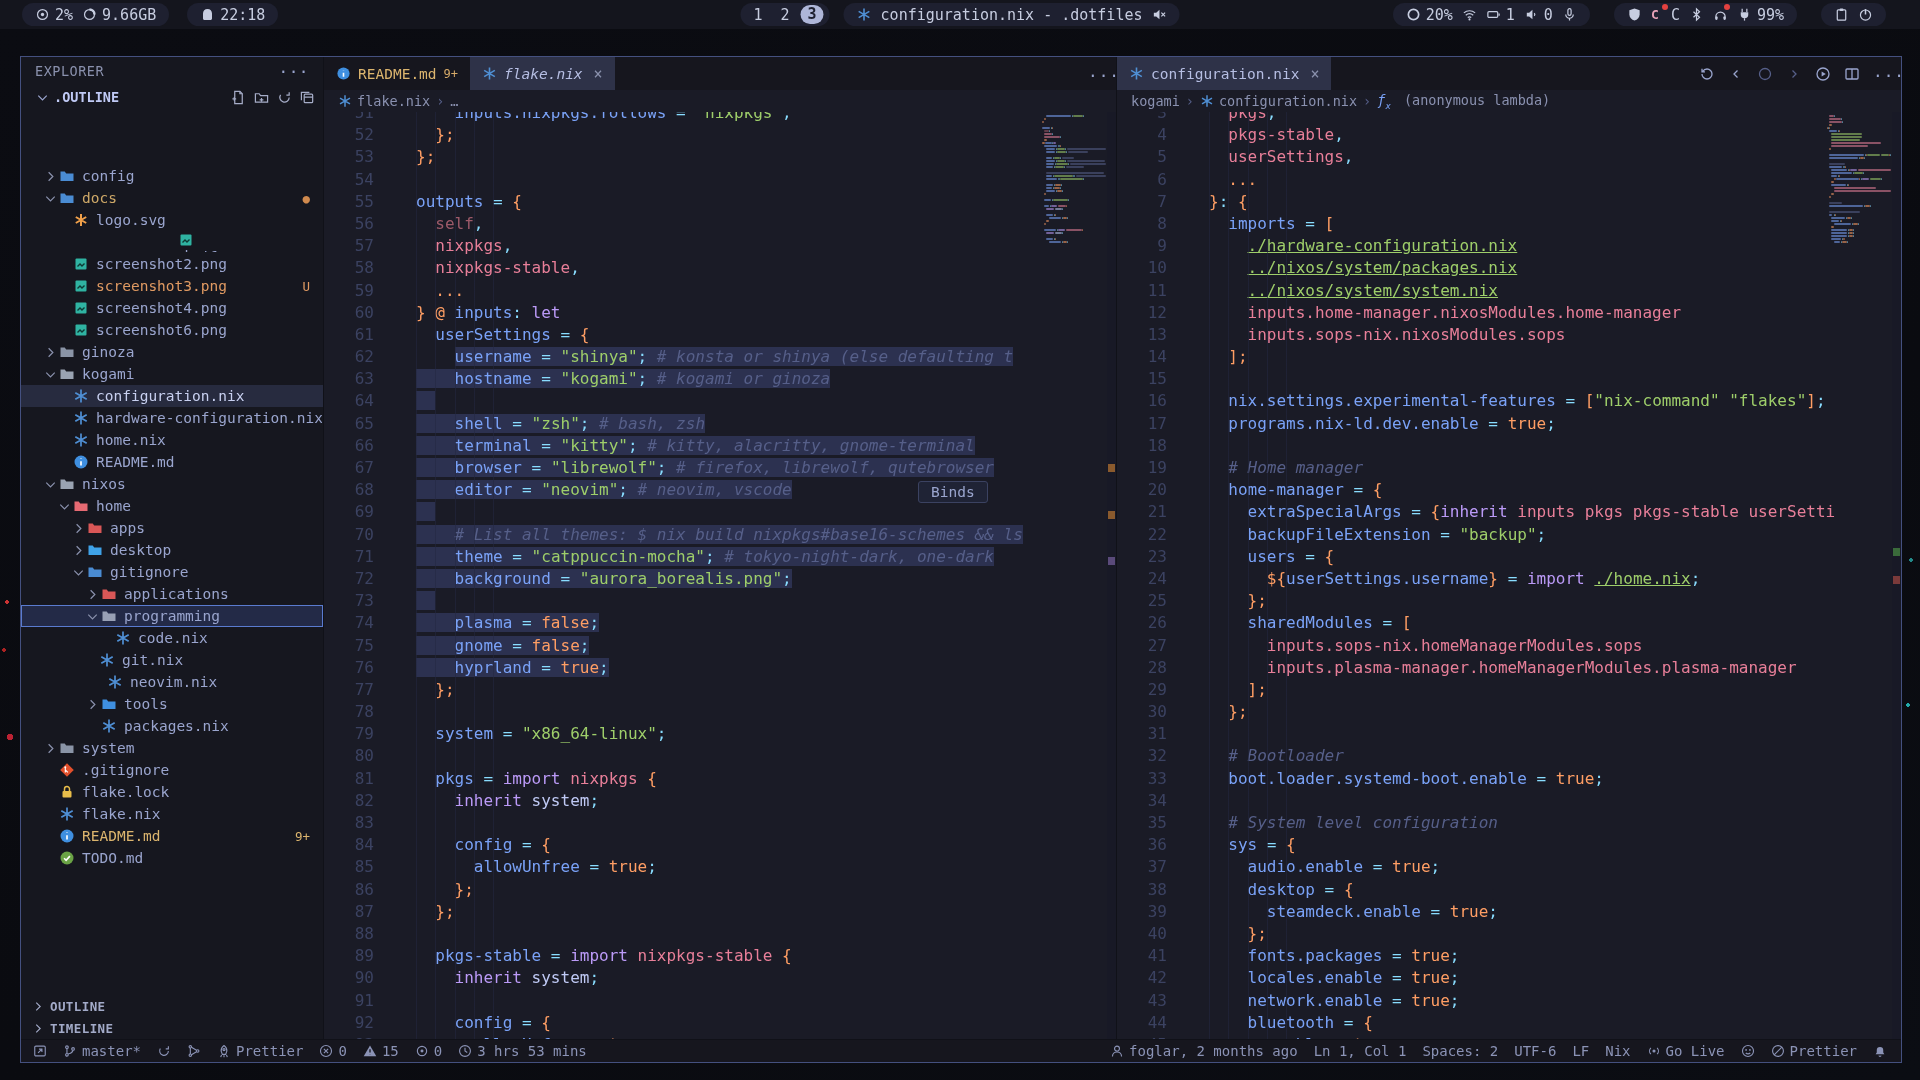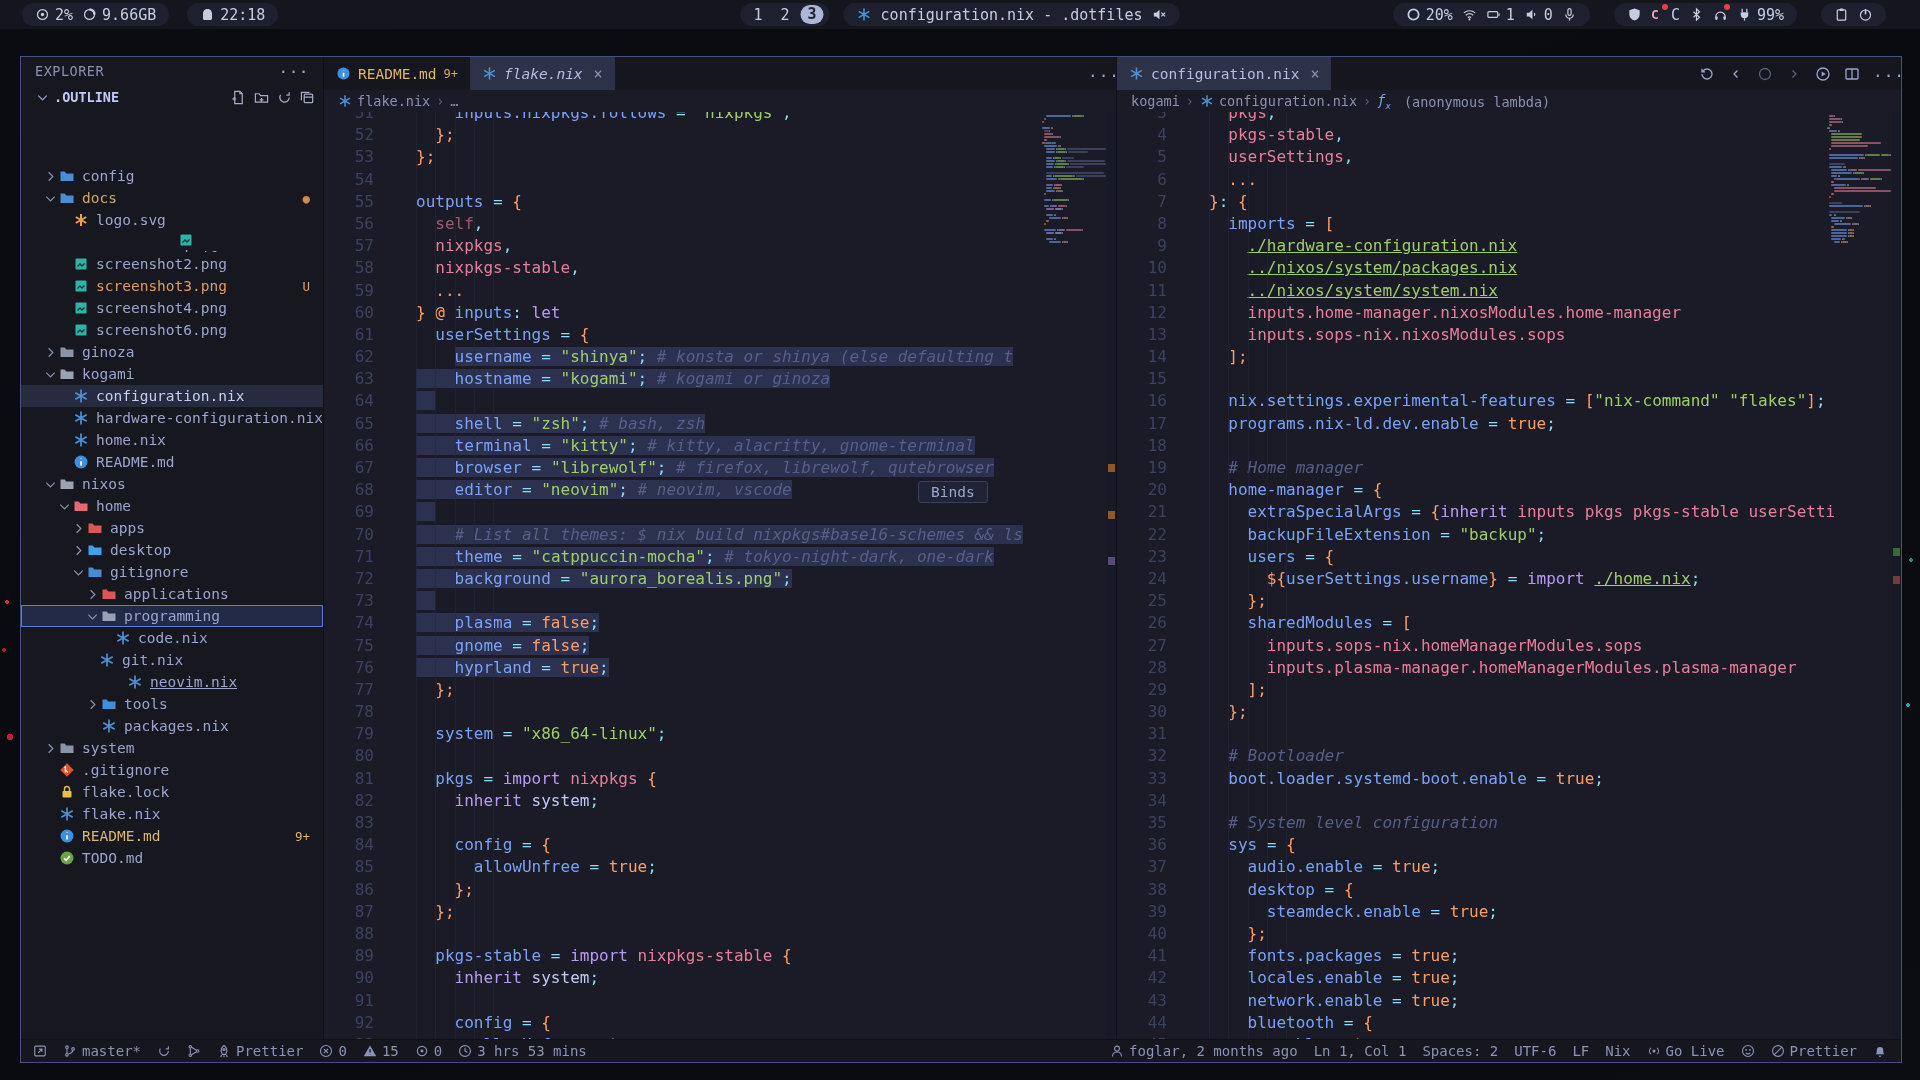--- a/index.html
+++ b/index.html
@@ -576,21 +576,21 @@
             <span style="width: 17px; flex: 0 0 auto;"></span>
             <span class="ficon">
               <svg viewBox="0 0 16 16" fill="none" stroke="currentColor" stroke-width="1.3">
                 <g stroke="#4f8fd4" stroke-width="1.7">
                   <path d="M8 1.5v13M2.3 4.7l11.4 6.6M13.7 4.7L2.3 11.3"></path>
                 </g>
               </svg>
             </span>
             <span class="lbl">git.nix</span>
           </div>
-          <div class="trow" style="padding-left: 88px; text-decoration: underline;">
+          <div class="trow" style="padding-left: 68px;">
             <span style="width: 17px; flex: 0 0 auto;"></span>
             <span class="ficon">
               <svg viewBox="0 0 16 16" fill="none" stroke="currentColor" stroke-width="1.3">
                 <g stroke="#4f8fd4" stroke-width="1.7">
                   <path d="M8 1.5v13M2.3 4.7l11.4 6.6M13.7 4.7L2.3 11.3"></path>
                 </g>
               </svg>
             </span>
             <span class="lbl">neovim.nix</span>
           </div>
@@ -678,20 +678,38 @@
             <span style="width: 17px; flex: 0 0 auto;"></span>
             <span class="ficon">
               <svg viewBox="0 0 16 16" fill="none" stroke="currentColor" stroke-width="1.3">
                 <circle cx="8" cy="8" r="6.5" fill="#6aa345" stroke="none"></circle>
                 <path d="M5.1 8.3l2 2 3.8-4.2" stroke="#fff" stroke-width="1.6"></path>
               </svg>
             </span>
             <span class="lbl">TODO.md</span>
           </div>
         </div>
+      <div class="sb-bottom">
+        <div class="sb-foot">
+          <span class="chev icon">
+              <svg viewBox="0 0 16 16" fill="none" stroke="currentColor" stroke-width="1.3">
+                <path d="M6 3.5L10.5 8 6 12.5"></path>
+              </svg>
+            </span>
+          <span>OUTLINE</span>
+        </div>
+        <div class="sb-foot">
+          <span class="chev icon">
+              <svg viewBox="0 0 16 16" fill="none" stroke="currentColor" stroke-width="1.3">
+                <path d="M6 3.5L10.5 8 6 12.5"></path>
+              </svg>
+            </span>
+          <span>TIMELINE</span>
+        </div>
+      </div>
     </div>
 
     <div class="egroup eg-left">
       <div class="tabbar" id="tabsL">
           <div class="tab">
             <span class="icon ticon">
               <svg viewBox="0 0 16 16" fill="none" stroke="currentColor" stroke-width="1.3">
                 <circle cx="8" cy="8" r="6.5" fill="#3f8fe0" stroke="none"></circle>
                 <path d="M8 4.6v.3M8 7.2V11.4" stroke="#fff" stroke-width="1.7"></path>
               </svg>
@@ -1066,21 +1084,21 @@
             <span class="icon cicon">
               <svg viewBox="0 0 16 16" fill="none" stroke="currentColor" stroke-width="1.3">
                 <g stroke="#4f8fd4" stroke-width="1.7">
                   <path d="M8 1.5v13M2.3 4.7l11.4 6.6M13.7 4.7L2.3 11.3"></path>
                 </g>
               </svg>
             </span>
             <span>configuration.nix</span>
           </span>
           <span class="sep">›</span>
-          <span style="display: inline-flex; align-items: flex-end; gap: 5px;">
+          <span style="display: inline-flex; align-items: flex-start; gap: 5px;">
             <span class="fx">ƒ<sub style="font-size:9px">x</sub>&nbsp;</span>
             <span>(anonymous lambda)</span>
           </span>
         </div>
       <div class="codewrap">
         <div class="guides"></div>
         <div class="codelines" id="codeR"><div class="cl"><span class="ln">3</span><span class="lc"><span class="tk-p">  pkgs</span><span class="tk-o">,</span></span></div><div class="cl"><span class="ln">4</span><span class="lc"><span class="tk-p">  pkgs-stable</span><span class="tk-o">,</span></span></div><div class="cl"><span class="ln">5</span><span class="lc"><span class="tk-p">  userSettings</span><span class="tk-o">,</span></span></div><div class="cl"><span class="ln">6</span><span class="lc"><span class="tk-b">  ...</span></span></div><div class="cl"><span class="ln">7</span><span class="lc"><span class="tk-b">}</span><span class="tk-o">: </span><span class="tk-b">{</span></span></div><div class="cl"><span class="ln">8</span><span class="lc"><span class="tk-v">  imports</span><span class="tk-o"> = </span><span class="tk-b">[</span></span></div><div class="cl"><span class="ln">9</span><span class="lc"><span class="tk-w">    </span><span class="tk-u">./hardware-configuration.nix</span></span></div><div class="cl"><span class="ln">10</span><span class="lc"><span class="tk-w">    </span><span class="tk-u">../nixos/system/packages.nix</span></span></div><div class="cl"><span class="ln">11</span><span class="lc"><span class="tk-w">    </span><span class="tk-u">../nixos/system/system.nix</span></span></div><div class="cl"><span class="ln">12</span><span class="lc"><span class="tk-p">    inputs.home-manager.nixosModules.home-manager</span></span></div><div class="cl"><span class="ln">13</span><span class="lc"><span class="tk-p">    inputs.sops-nix.nixosModules.sops</span></span></div><div class="cl"><span class="ln">14</span><span class="lc"><span class="tk-b">  ];</span></span></div><div class="cl"><span class="ln">15</span><span class="lc"></span></div><div class="cl"><span class="ln">16</span><span class="lc"><span class="tk-v">  nix.settings.experimental-features</span><span class="tk-o"> = </span><span class="tk-b">[</span><span class="tk-s">"nix-command"</span><span class="tk-w"> </span><span class="tk-s">"flakes"</span><span class="tk-b">]</span><span class="tk-o">;</span></span></div><div class="cl"><span class="ln">17</span><span class="lc"><span class="tk-v">  programs.nix-ld.dev.enable</span><span class="tk-o"> = </span><span class="tk-b">true</span><span class="tk-o">;</span></span></div><div class="cl"><span class="ln">18</span><span class="lc"></span></div><div class="cl"><span class="ln">19</span><span class="lc"><span class="tk-c">  # Home manager</span></span></div><div class="cl"><span class="ln">20</span><span class="lc"><span class="tk-v">  home-manager</span><span class="tk-o"> = </span><span class="tk-b">{</span></span></div><div class="cl"><span class="ln">21</span><span class="lc"><span class="tk-v">    extraSpecialArgs</span><span class="tk-o"> = </span><span class="tk-b">{</span><span class="tk-k">inherit</span><span class="tk-p"> inputs pkgs pkgs-stable userSetti</span></span></div><div class="cl"><span class="ln">22</span><span class="lc"><span class="tk-v">    backupFileExtension</span><span class="tk-o"> = </span><span class="tk-s">"backup"</span><span class="tk-o">;</span></span></div><div class="cl"><span class="ln">23</span><span class="lc"><span class="tk-v">    users</span><span class="tk-o"> = </span><span class="tk-b">{</span></span></div><div class="cl"><span class="ln">24</span><span class="lc"><span class="tk-w">      </span><span class="tk-b">${</span><span class="tk-v">userSettings.username</span><span class="tk-b">}</span><span class="tk-o"> = </span><span class="tk-k">import</span><span class="tk-w"> </span><span class="tk-u">./home.nix</span><span class="tk-o">;</span></span></div><div class="cl"><span class="ln">25</span><span class="lc"><span class="tk-b">    };</span></span></div><div class="cl"><span class="ln">26</span><span class="lc"><span class="tk-v">    sharedModules</span><span class="tk-o"> = </span><span class="tk-b">[</span></span></div><div class="cl"><span class="ln">27</span><span class="lc"><span class="tk-p">      inputs.sops-nix.homeManagerModules.sops</span></span></div><div class="cl"><span class="ln">28</span><span class="lc"><span class="tk-p">      inputs.plasma-manager.homeManagerModules.plasma-manager</span></span></div><div class="cl"><span class="ln">29</span><span class="lc"><span class="tk-b">    ];</span></span></div><div class="cl"><span class="ln">30</span><span class="lc"><span class="tk-b">  };</span></span></div><div class="cl"><span class="ln">31</span><span class="lc"></span></div><div class="cl"><span class="ln">32</span><span class="lc"><span class="tk-c">  # Bootloader</span></span></div><div class="cl"><span class="ln">33</span><span class="lc"><span class="tk-v">  boot.loader.systemd-boot.enable</span><span class="tk-o"> = </span><span class="tk-b">true</span><span class="tk-o">;</span></span></div><div class="cl"><span class="ln">34</span><span class="lc"></span></div><div class="cl"><span class="ln">35</span><span class="lc"><span class="tk-c">  # System level configuration</span></span></div><div class="cl"><span class="ln">36</span><span class="lc"><span class="tk-v">  sys</span><span class="tk-o"> = </span><span class="tk-b">{</span></span></div><div class="cl"><span class="ln">37</span><span class="lc"><span class="tk-v">    audio.enable</span><span class="tk-o"> = </span><span class="tk-b">true</span><span class="tk-o">;</span></span></div><div class="cl"><span class="ln">38</span><span class="lc"><span class="tk-v">    desktop</span><span class="tk-o"> = </span><span class="tk-b">{</span></span></div><div class="cl"><span class="ln">39</span><span class="lc"><span class="tk-v">      steamdeck.enable</span><span class="tk-o"> = </span><span class="tk-b">true</span><span class="tk-o">;</span></span></div><div class="cl"><span class="ln">40</span><span class="lc"><span class="tk-b">    };</span></span></div><div class="cl"><span class="ln">41</span><span class="lc"><span class="tk-v">    fonts.packages</span><span class="tk-o"> = </span><span class="tk-b">true</span><span class="tk-o">;</span></span></div><div class="cl"><span class="ln">42</span><span class="lc"><span class="tk-v">    locales.enable</span><span class="tk-o"> = </span><span class="tk-b">true</span><span class="tk-o">;</span></span></div><div class="cl"><span class="ln">43</span><span class="lc"><span class="tk-v">    network.enable</span><span class="tk-o"> = </span><span class="tk-b">true</span><span class="tk-o">;</span></span></div><div class="cl"><span class="ln">44</span><span class="lc"><span class="tk-v">    bluetooth</span><span class="tk-o"> = </span><span class="tk-b">{</span></span></div><div class="cl"><span class="ln">45</span><span class="lc"><span class="tk-v">      enable</span><span class="tk-o"> = </span><span class="tk-b">true</span><span class="tk-o">;</span></span></div></div>
         <div class="minimap" id="mmR">
             <div class="mml">
               <span style="width: 2.2px; opacity: 0;"></span>

